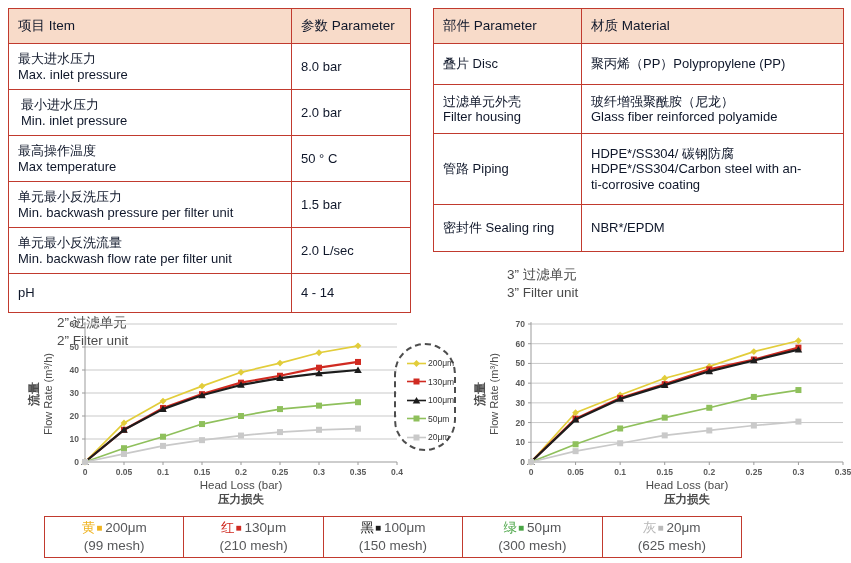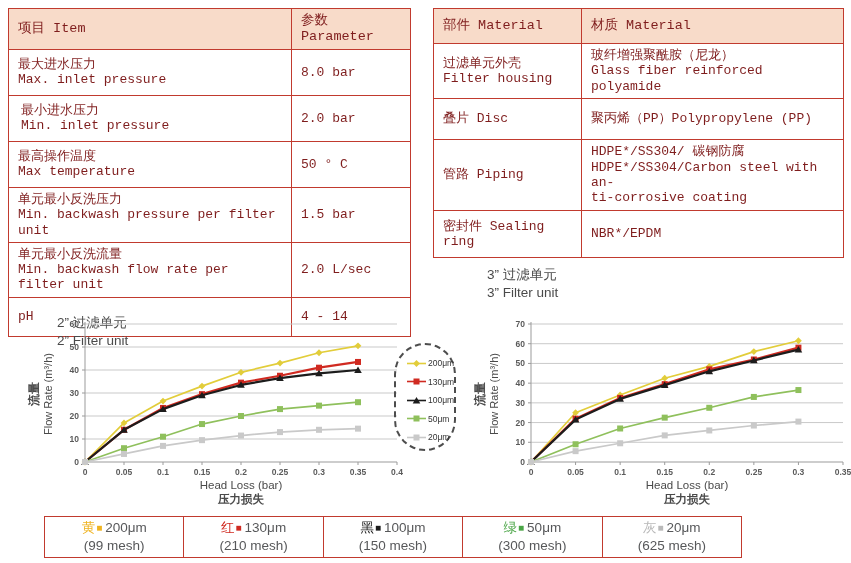--- a/index.html
+++ b/index.html
@@ -1,21 +1,21 @@
 <!DOCTYPE html>
 <html><head>
 <meta charset="utf-8">
 <style>
   html,body{margin:0;padding:0;background:#ffffff;}
   body{font-family:"Liberation Sans","DejaVu Sans",sans-serif;color:#57585a;}
   .page{position:relative;width:851px;height:563px;background:#fff;overflow:hidden;}
 
   
   table.spec{border-collapse:collapse;position:absolute;table-layout:fixed;
-             font-size:13px;line-height:1.18;color:#7f1d1d;font-family:Liberation Mono, monospace;}
+             font-size:13px;line-height:1.18;color:#0f172a;}
   table.spec th, table.spec td{border:1.6px solid #c13a2e;padding:4px 9px;
              text-align:left;vertical-align:middle;font-weight:normal;}
   table.spec th{background:#f8dbc9;height:26px;font-size:13.5px;}
   #item-table{left:8px;top:8px;width:402px;}
   #component-table{left:433px;top:8px;width:410px;}
   .cell-line{display:block;}
 
   
   .chart-title{position:absolute;font-size:13.5px;color:#4a4a4a;line-height:1.35;}
   .ylab{position:absolute;width:130px;height:34px;transform:rotate(-90deg);
@@ -99,41 +99,41 @@
       </tbody>
   </table>
 
   <table class="spec" id="component-table">
     <colgroup>
         <col style="width:148px">
         <col style="width:262px">
       </colgroup>
     <thead>
       <tr>
-        <th>部件 Material</th>
+        <th>部件 Parameter</th>
         <th>材质 Material</th>
       </tr>
     </thead>
     <tbody>
         <tr>
+          <td style="height: 32px;">
+            <span class="cell-line">叠片 Disc</span>
+          </td>
+          <td>
+            <span class="cell-line">聚丙烯（PP）Polypropylene (PP)</span>
+          </td>
+        </tr>
+        <tr>
           <td style="height: 40px;">
             <span class="cell-line">过滤单元外壳</span>
             <span class="cell-line">Filter housing</span>
           </td>
           <td>
             <span class="cell-line">玻纤增强聚酰胺（尼龙）</span>
             <span class="cell-line">Glass fiber reinforced polyamide</span>
-          </td>
-        </tr>
-        <tr>
-          <td style="height: 32px;">
-            <span class="cell-line">叠片 Disc</span>
-          </td>
-          <td>
-            <span class="cell-line">聚丙烯（PP）Polypropylene (PP)</span>
           </td>
         </tr>
         <tr>
           <td style="height: 62px;">
             <span class="cell-line">管路 Piping</span>
           </td>
           <td>
             <span class="cell-line">HDPE*/SS304/ 碳钢防腐</span>
             <span class="cell-line">HDPE*/SS304/Carbon steel with an-</span>
             <span class="cell-line">ti-corrosive coating</span>
@@ -279,21 +279,21 @@
       </div>
       <div class="legend-item">
         <svg width="19" height="9">
           <line x1="0" y1="4.5" x2="19" y2="4.5" stroke="#c9c9c9" stroke-width="1.6"></line>
           <rect x="6.5" y="1.5" width="6" height="6" fill="#c9c9c9"></rect>
         </svg>
         <span class="legend-label">20μm</span>
       </div>
     </div>
 
-  <div class="chart-title" style="left:487px;top:266px;">
+  <div class="chart-title" style="left:507px;top:266px;">
     <div>3” 过滤单元</div>
     <div>3” Filter unit</div>
   </div>
   <div class="ylab" style="left:426px;top:377px;">
     <div class="ylab-zh">流量</div>
     <div class="ylab-en">Flow Rate (m³/h)</div>
   </div>
   <svg class="plot" id="plot-1" style="left:503px;top:316px;" width="350" height="192">
       <text x="22" y="149" text-anchor="end" font-size="8.5" font-weight="bold" fill="#5a5a5a">0</text>
       <line x1="25" y1="146" x2="28" y2="146" stroke="#9b9b9b" stroke-width="1"></line>

